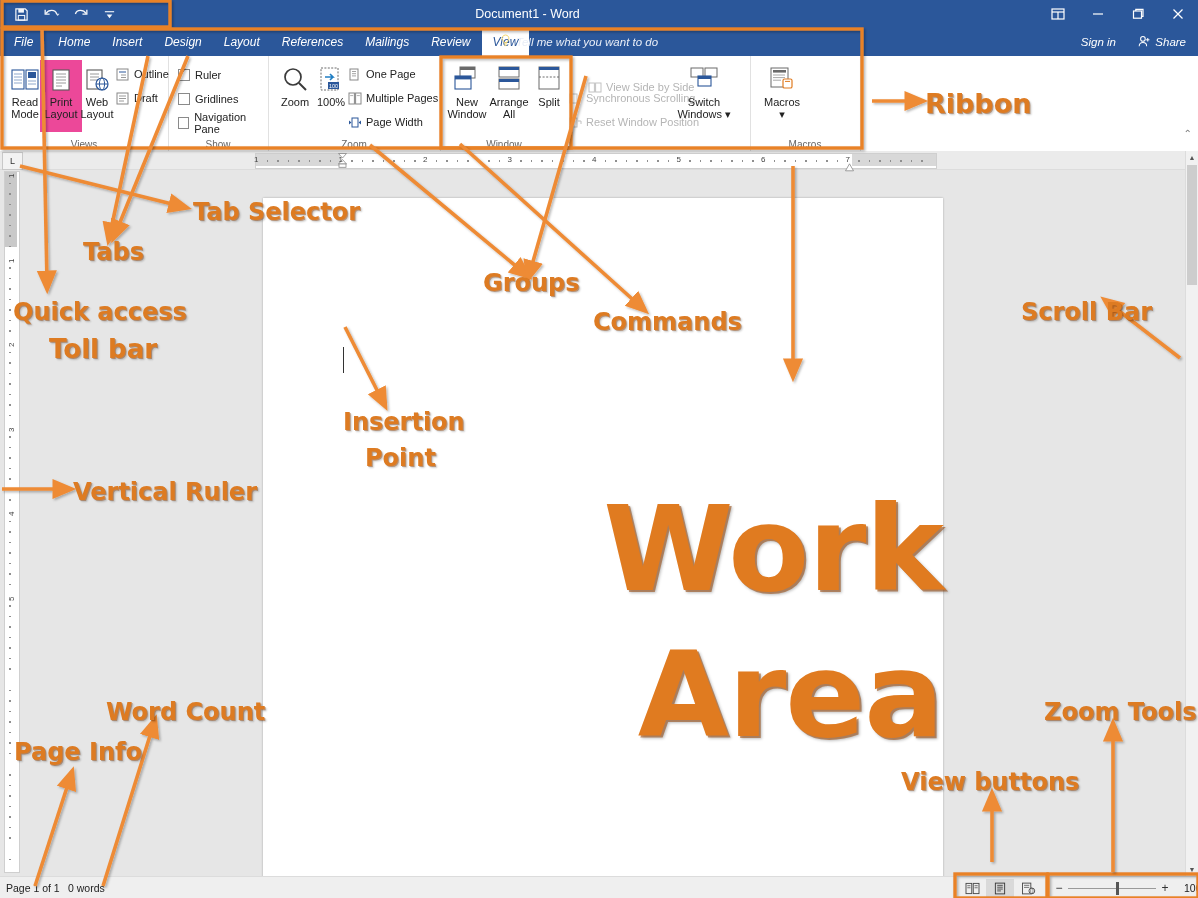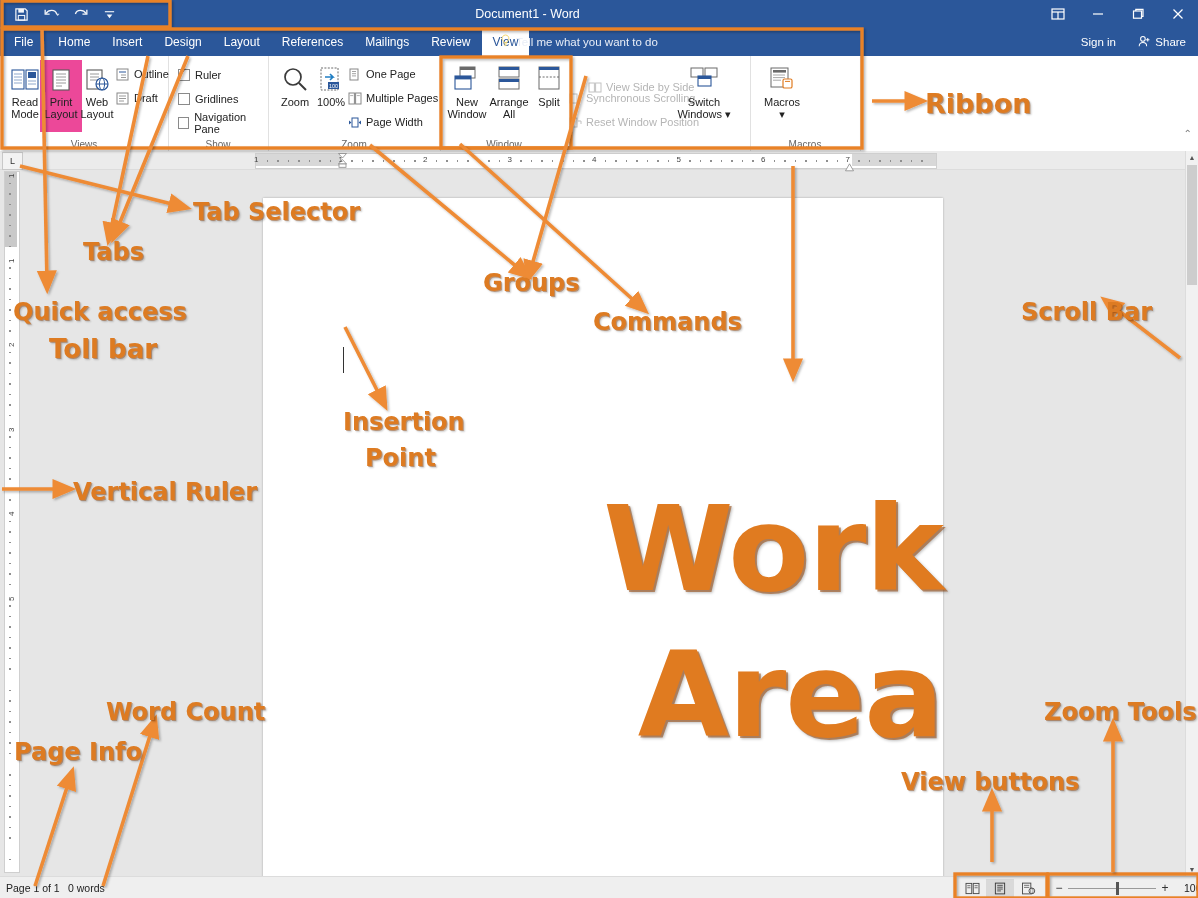--- a/index.html
+++ b/index.html
@@ -22,21 +22,21 @@
   #doc-title{
     position:absolute;left:0;top:0;width:1055px;height:28px;line-height:28px;text-align:center;
     font-size:12.5px;color:#ffffff;
   }
   #wincontrols{position:absolute;right:0;top:0;height:28px;display:flex;align-items:center;}
   .wc{width:40px;height:28px;display:flex;align-items:center;justify-content:center;color:#fff;font-size:14px;cursor:pointer;}
   .wc.close{font-size:16px;}
 
   
   #tabstrip{
-    left:0;top:28px;width:1198px;height:28px;background:#2b579a;
+    left:0;top:28px;width:1198px;height:28px;background:#2b579a;font-style:italic;
   }
   #tabs{position:absolute;left:0;top:0;height:28px;display:flex;align-items:stretch;}
   .tab{
     display:flex;align-items:center;justify-content:center;
     padding:0 11px;font-size:12px;color:#fff;cursor:pointer;height:28px;line-height:28px;
   }
   .tab.file{background:#2b579a;padding:0 14px;}
   .tab.active{background:#ffffff;color:#2b579a;}
   #tellme{
     position:absolute;left:496px;top:0;height:28px;display:flex;align-items:center;gap:5px;

